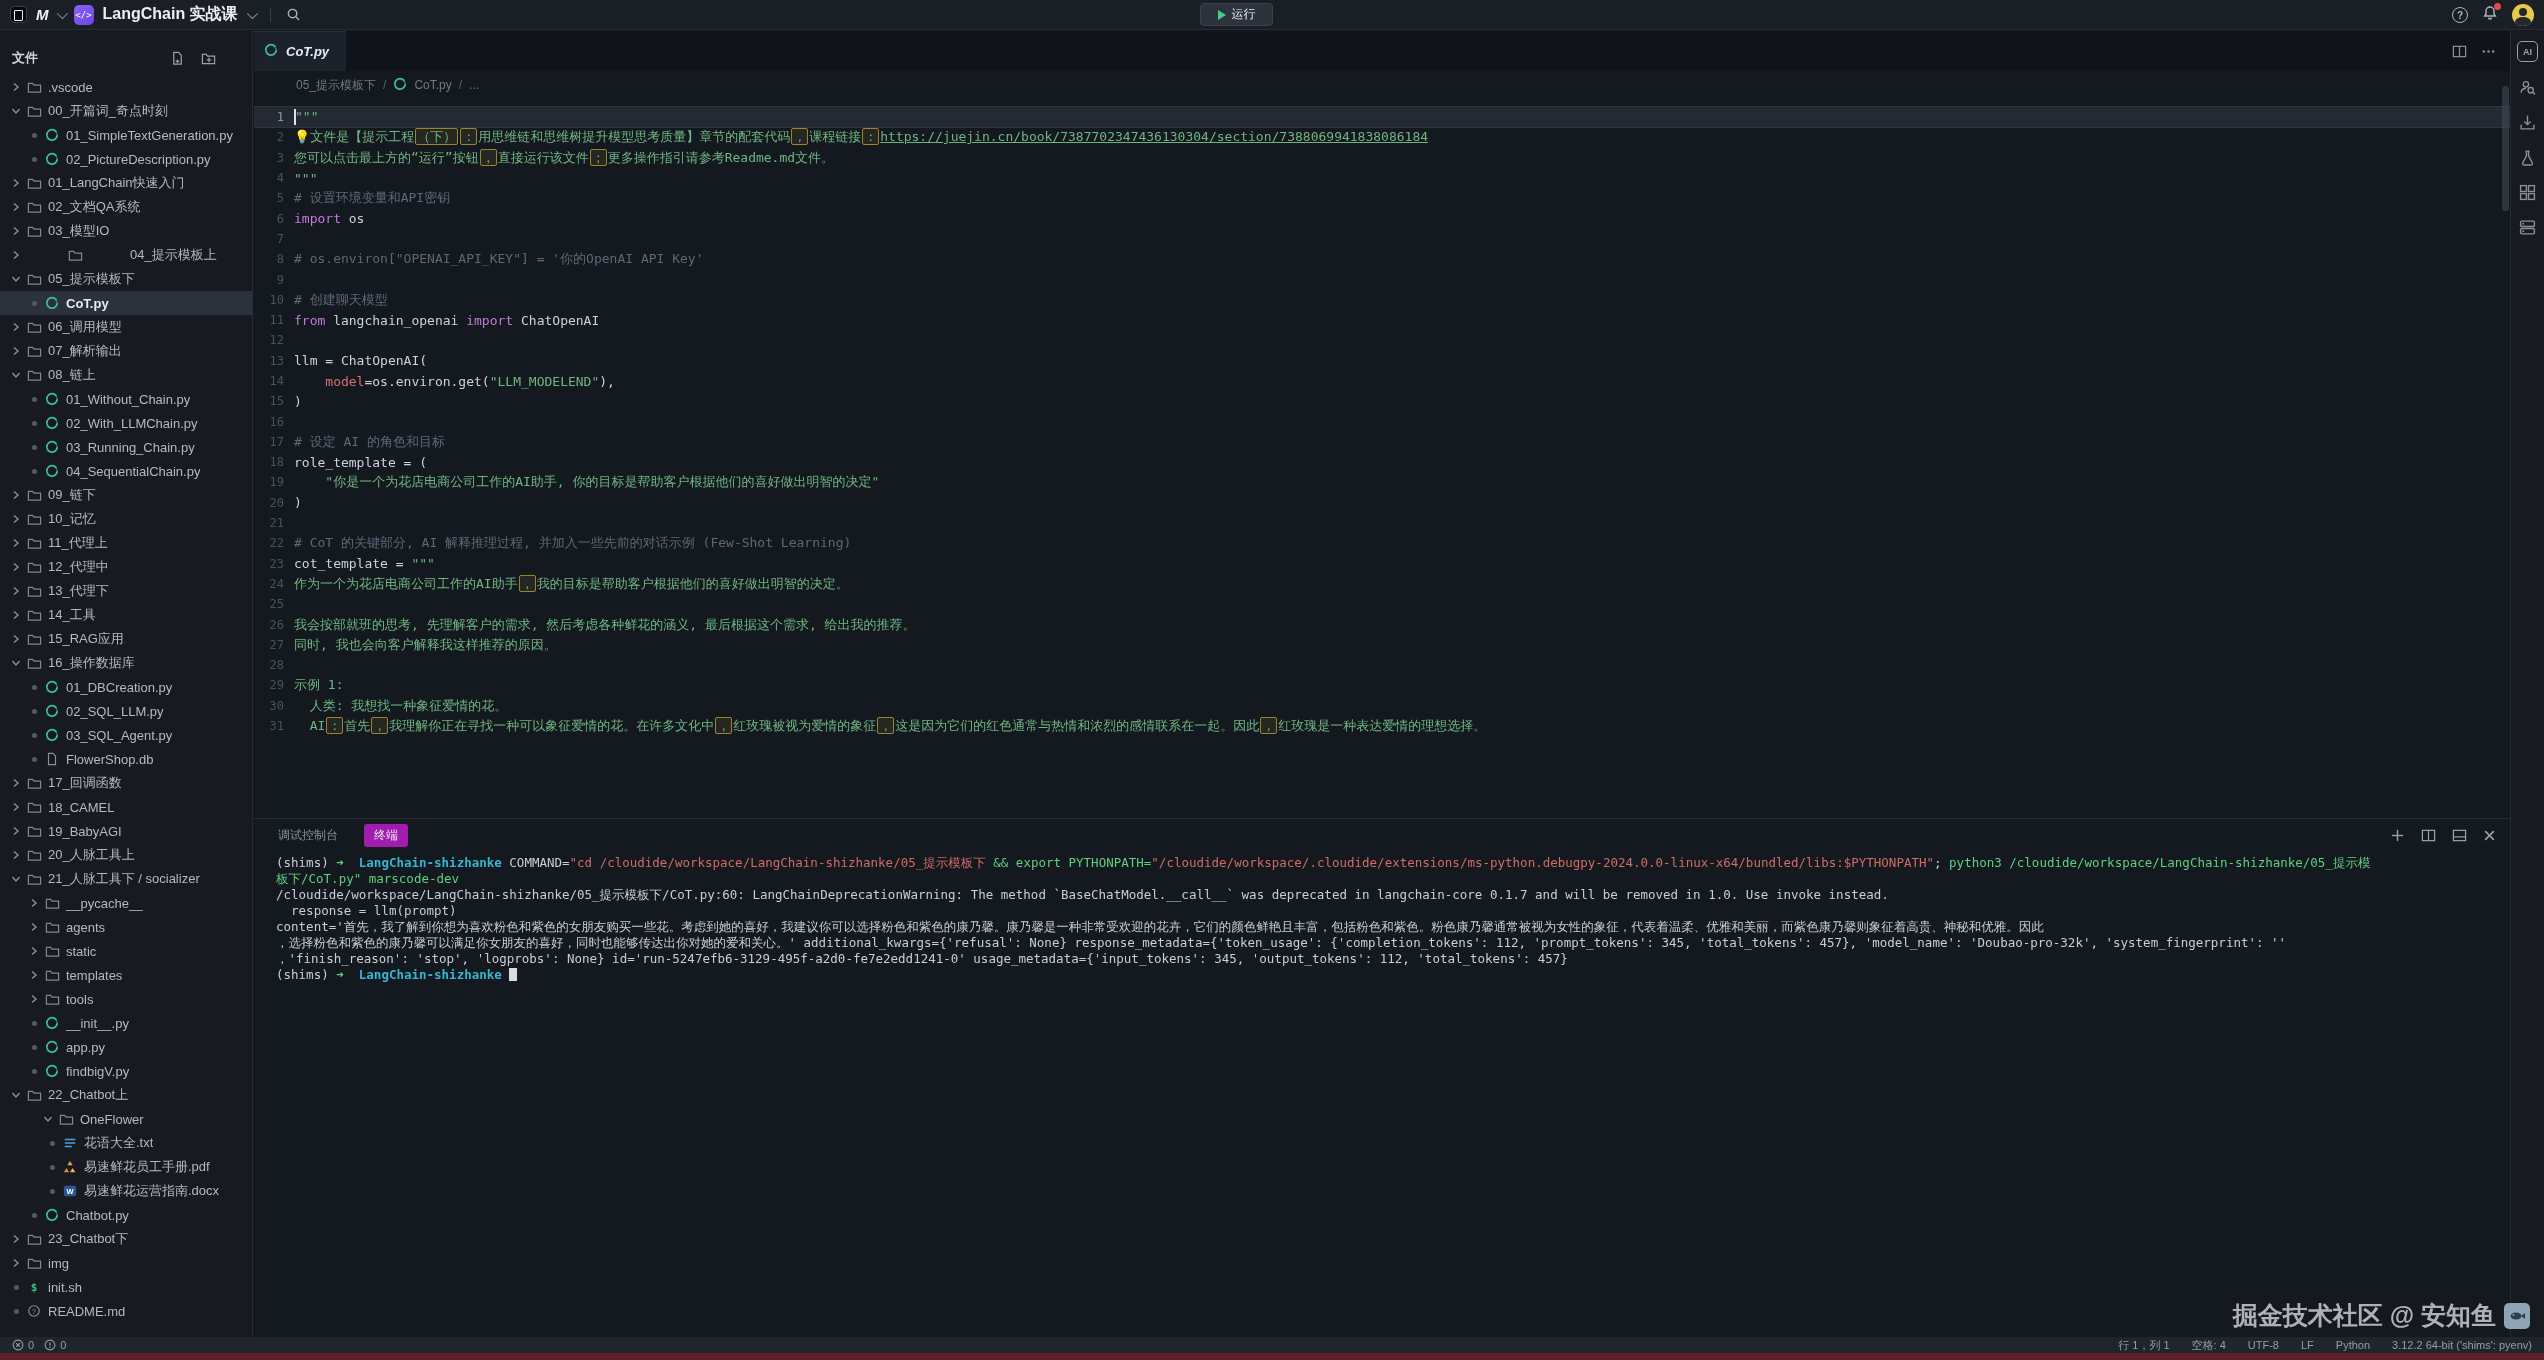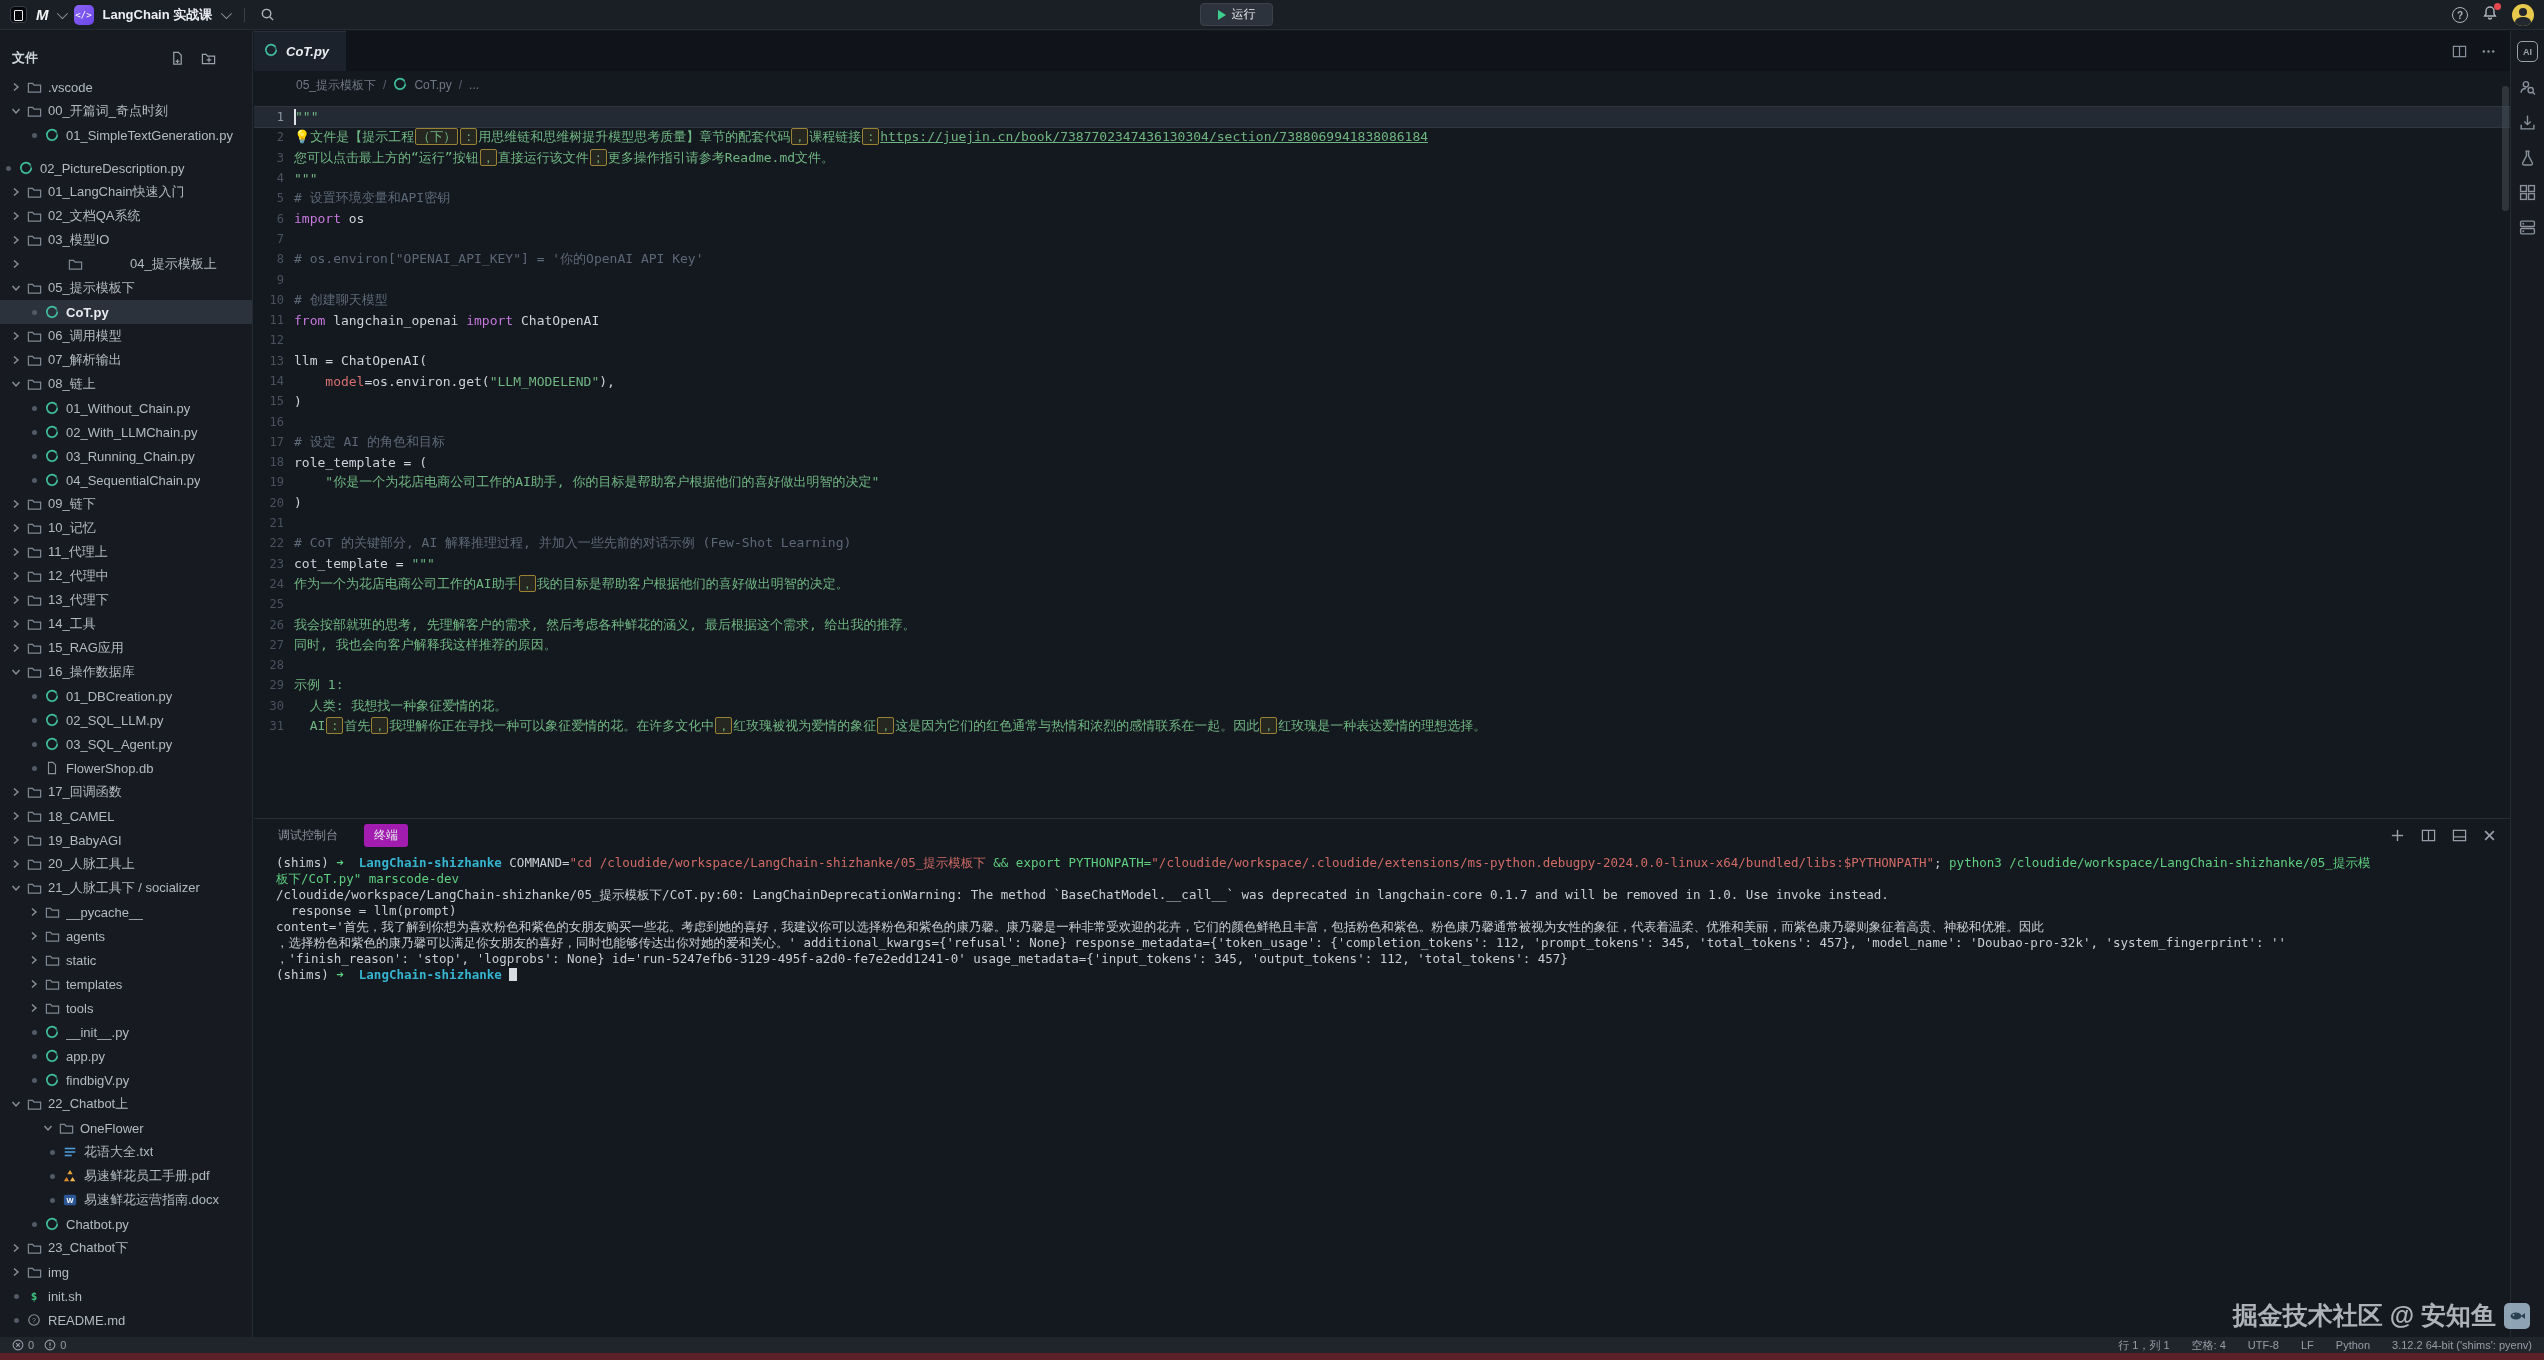--- a/index.html
+++ b/index.html
@@ -7,21 +7,21 @@
   body { background:#14181f; font-family:"Liberation Sans",sans-serif; color:#c6ccd4; position:relative; }
 
   
   #topbar { position:absolute; top:0; left:0; right:0; height:30px; background:#1a1f26; border-bottom:1px solid #262c34; display:flex; align-items:center; padding:0 10px; }
   .tb-left { display:flex; align-items:center; gap:9px; }
   .app-logo { width:17px; height:17px; border-radius:4px; background:#05070a; border:1px solid #3a4049; position:relative; }
   .app-logo::after { content:""; position:absolute; left:3px; top:3px; width:7px; height:9px; border:1.5px solid #e8ebef; border-radius:1px; }
   .m-logo { color:#f2f4f6; font-weight:bold; font-style:italic; font-size:15px; letter-spacing:-1px; }
   .chev { width:8px; height:8px; border-right:1.5px solid #8a919c; border-bottom:1.5px solid #8a919c; transform:rotate(45deg) translateY(-2px); display:inline-block; }
   .proj-icon { width:20px; height:20px; border-radius:5px; background:linear-gradient(135deg,#8a63f5,#6b46e8); color:#fff; font-size:9px; font-family:"DejaVu Sans Mono",monospace; display:flex; align-items:center; justify-content:center; }
-  .proj-name { color:#eceef2; font-size:13px; font-weight:bold; }
+  .proj-name { color:#eceef2; font-size:16px; font-weight:bold; }
   .tb-divider { width:1px; height:14px; background:#3a414b; margin:0 6px; }
   .run-btn { position:absolute; left:1200px; top:3px; width:73px; height:23px; background:#2d333c; border:1px solid #3b424c; border-radius:4px; display:flex; align-items:center; justify-content:center; gap:6px; cursor:pointer; }
   .play-tri { width:0; height:0; border-left:8px solid #3ecf8e; border-top:5px solid transparent; border-bottom:5px solid transparent; }
   .run-label { color:#e8ebef; font-size:12px; }
   .tb-right { position:absolute; right:10px; top:0; height:30px; display:flex; align-items:center; gap:14px; }
   .help-icon { width:16px; height:16px; border:1.5px solid #aeb4bd; border-radius:50%; color:#aeb4bd; font-size:10px; font-weight:bold; display:flex; align-items:center; justify-content:center; }
   .bell-wrap { position:relative; }
   .bell-dot { position:absolute; top:-2px; right:-3px; width:7px; height:7px; background:#e5484d; border-radius:50%; }
   .avatar { width:22px; height:22px; border-radius:50%; background:#e7c94c; position:relative; overflow:hidden; }
   .avatar::before { content:""; position:absolute; left:7px; top:4px; width:8px; height:8px; background:#23282e; border-radius:50%; }
@@ -173,21 +173,21 @@
           <i></i>
         </span>
         <span class="t-icon">
           <svg width="14" height="14" viewBox="0 0 16 16">
             <path d="M12.6 3.8A6 6 0 1 0 14 8.8" fill="none" stroke="#3fbf9f" stroke-width="1.8" stroke-linecap="round"></path>
             <path d="M3.4 12.2A6 6 0 1 0 2 7.2" fill="none" stroke="#3fbf9f" stroke-width="1.8" stroke-linecap="round" opacity=".55"></path>
           </svg>
         </span>
         <span class="t-label">01_SimpleTextGeneration.py</span>
       </div>
-      <div class="trow" style=" margin-top: 9px;">
+      <div class="trow" style="padding-left: 26px;">
         <span class="t-dot">
           <i></i>
         </span>
         <span class="t-icon">
           <svg width="14" height="14" viewBox="0 0 16 16">
             <path d="M12.6 3.8A6 6 0 1 0 14 8.8" fill="none" stroke="#3fbf9f" stroke-width="1.8" stroke-linecap="round"></path>
             <path d="M3.4 12.2A6 6 0 1 0 2 7.2" fill="none" stroke="#3fbf9f" stroke-width="1.8" stroke-linecap="round" opacity=".55"></path>
           </svg>
         </span>
         <span class="t-label">02_PictureDescription.py</span>

